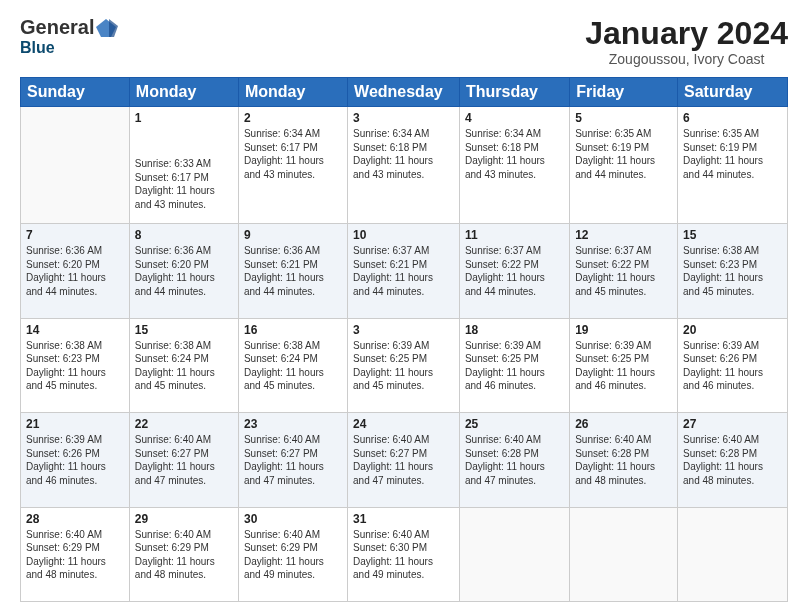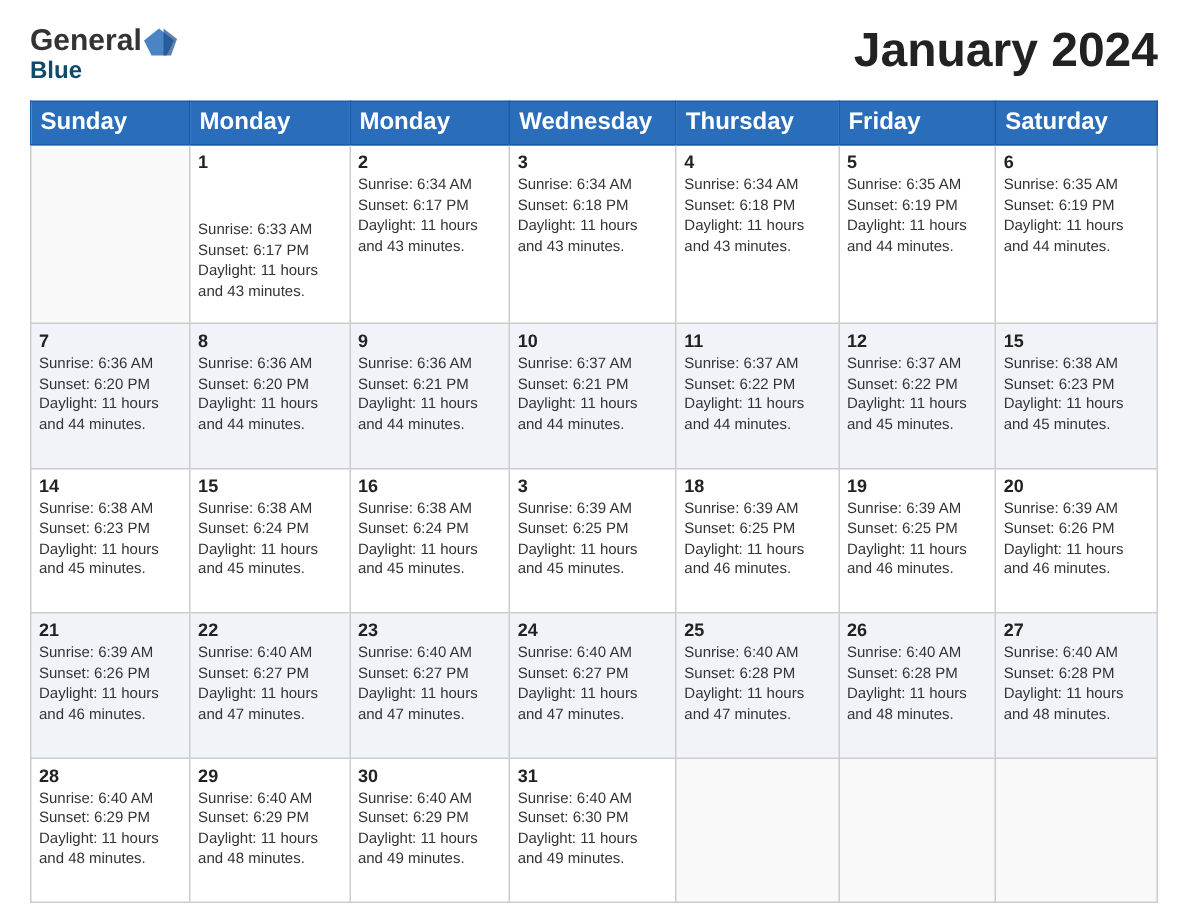--- a/index.html
+++ b/index.html
@@ -6,21 +6,21 @@
     body {
       font-family: Arial, sans-serif;
       background: #fff;
       width: 792px;
       height: 612px;
       overflow: hidden;
     }
     .page {
       width: 792px;
       height: 612px;
-      padding: 16px 20px 10px 20px;
+      padding: 16px 4px 10px 20px;
       display: flex;
       flex-direction: column;
     }
     .header {
       display: flex;
       justify-content: space-between;
       align-items: flex-start;
       margin-bottom: 10px;
     }
     .logo {
@@ -111,20 +111,21 @@
         <span class="logo-general">General</span>
         <svg class="logo-icon" viewBox="0 0 22 22">
           <polygon points="10,2 20,10 15,20 5,20 0,10" fill="#2a6ebb" opacity="0.85"></polygon>
           <polygon points="13,2 22,9 18,20 13,20" fill="#1a4a8a" opacity="0.7"></polygon>
         </svg>
       </div>
       <span class="logo-blue">Blue</span>
     </div>
     <div class="title-block">
       <div class="month-title">January 2024</div>
+      <div class="location">Zougoussou, Ivory Coast</div>
     </div>
   </div>
 
   <table class="calendar">
     <thead>
       <tr>
       <th>Sunday</th>
           <th>Monday</th>
           <th>Monday</th>
           <th>Wednesday</th>

